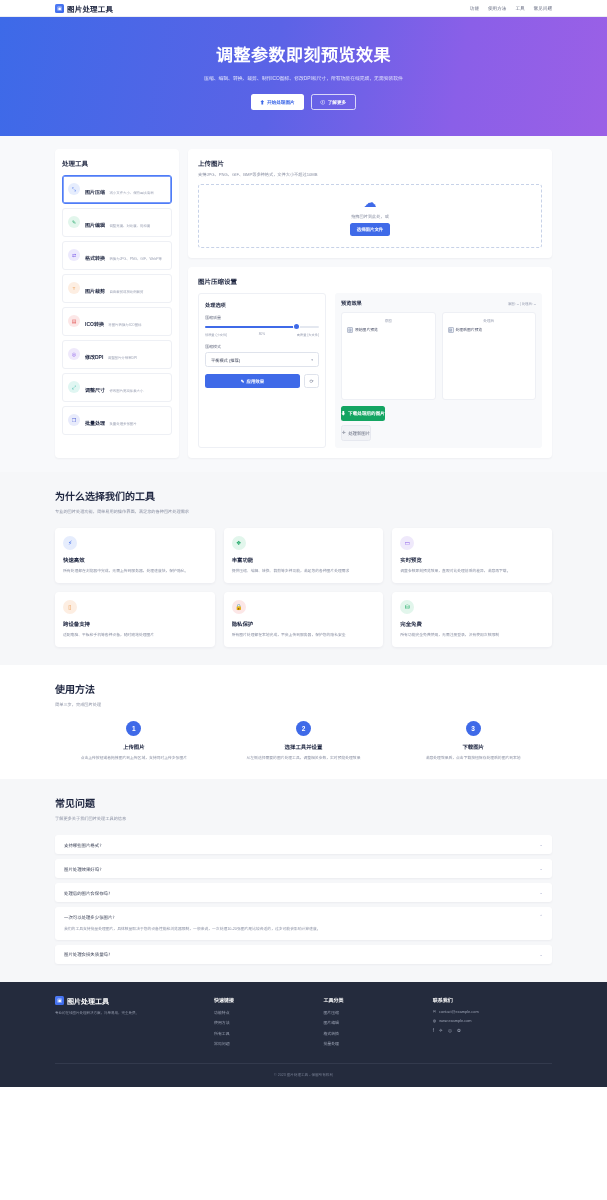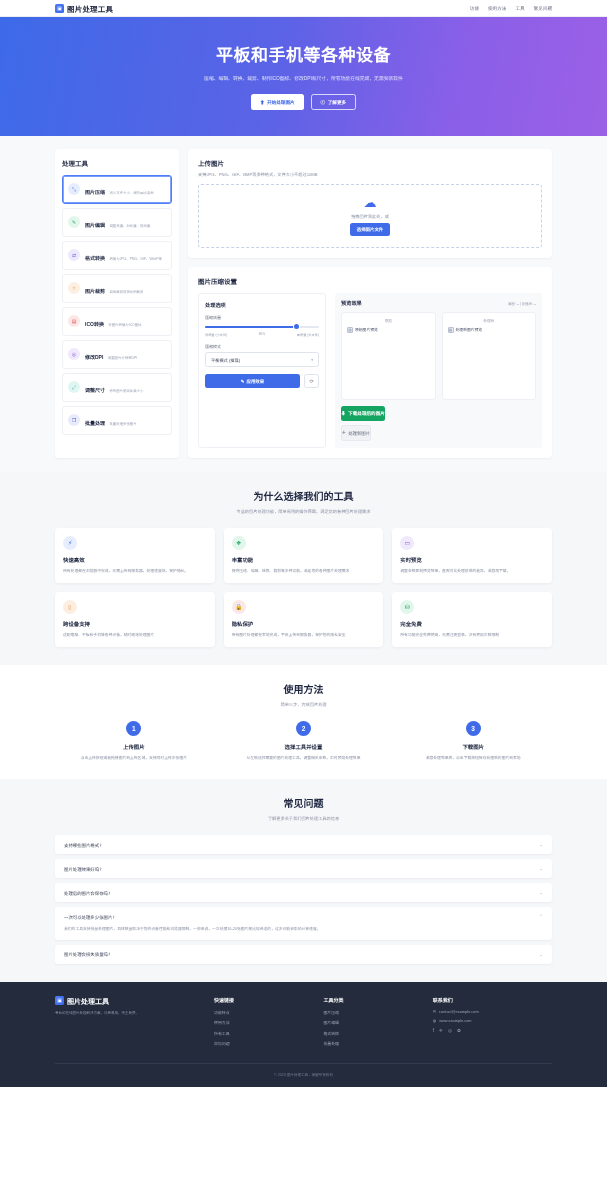--- a/index.html
+++ b/index.html
@@ -172,21 +172,21 @@
     margin-top: 4px; background: #f1f2f6; color: #5e6478; font-size: 4.4px;
     border-radius: 2.5px; padding: 4px 0; text-align: center; cursor: pointer;
     border: .7px solid #e6e8ef;
     display: flex; align-items: center; justify-content: center; gap: 2.5px;
   }
 
   
   .section { padding: 16px 55px 18px; }
   .sec-white { background: #ffffff; }
   .sec-grey { background: #f6f7f9; }
-  .sec-head { text-align: center; margin-bottom: 14px; }
+  .sec-head { text-align: left; margin-bottom: 14px; }
   .sec-title { font-size: 10px; font-weight: 700; color: #1e2640; }
   .sec-sub { font-size: 4.2px; color: #8a90a3; margin-top: 5px; }
 
   .feat-grid { display: grid; grid-template-columns: repeat(3,1fr); gap: 9px; }
   .feat-card {
     background: #fff; border-radius: 4px; padding: 8px 8px 9px;
     box-shadow: 0 1px 3px rgba(30,40,80,.06);
   }
   .feat-icon {
     width: 14px; height: 14px; border-radius: 50%;
@@ -248,21 +248,21 @@
   </div>
   <div class="nav-links">
     <a href="#">功能</a>
     <a href="#">使用方法</a>
     <a href="#">工具</a>
     <a href="#">常见问题</a>
   </div>
 </div>
 
 <div class="hero">
-  <h1>平板和手机等各种设备</h1>
+  <h1>调整参数即刻预览效果</h1>
   <p>压缩、编辑、转换、裁剪、制作ICO图标、修改DPI和尺寸，所有功能在线完成，无需安装软件</p>
   <div class="hero-buttons">
     <button class="btn btn-white">
       <span>⬆</span>
       <span>开始处理图片</span>
     </button>
     <button class="btn btn-ghost">
       <span>ⓘ</span>
       <span>了解更多</span>
     </button>

